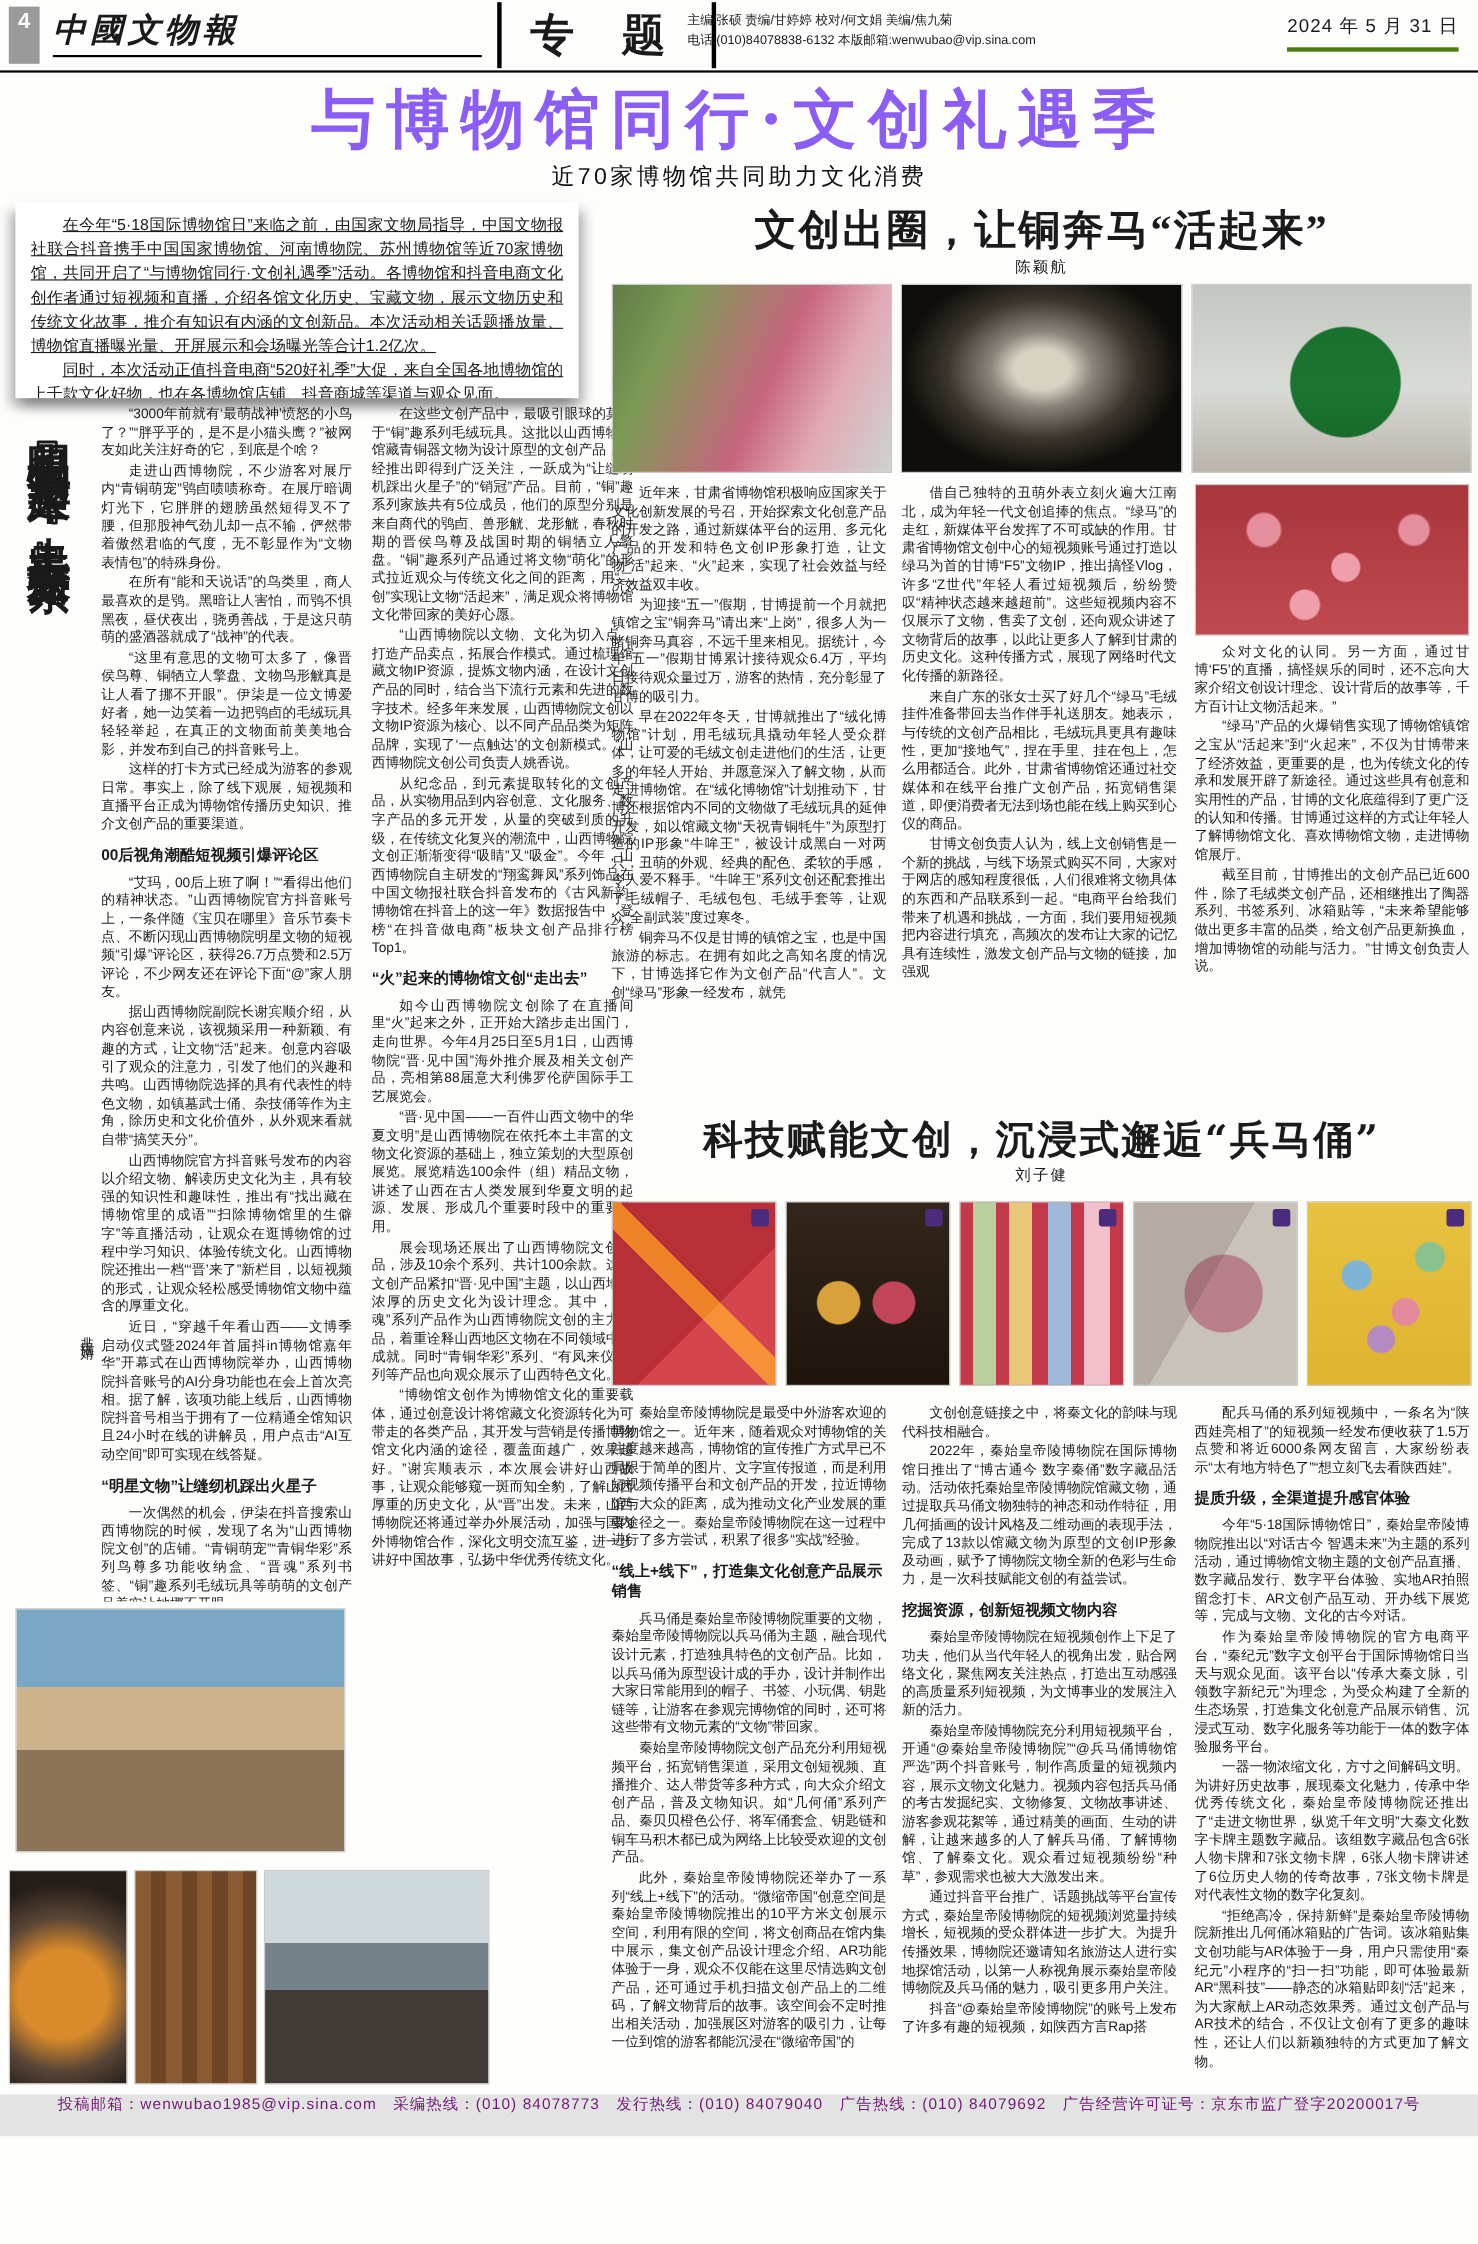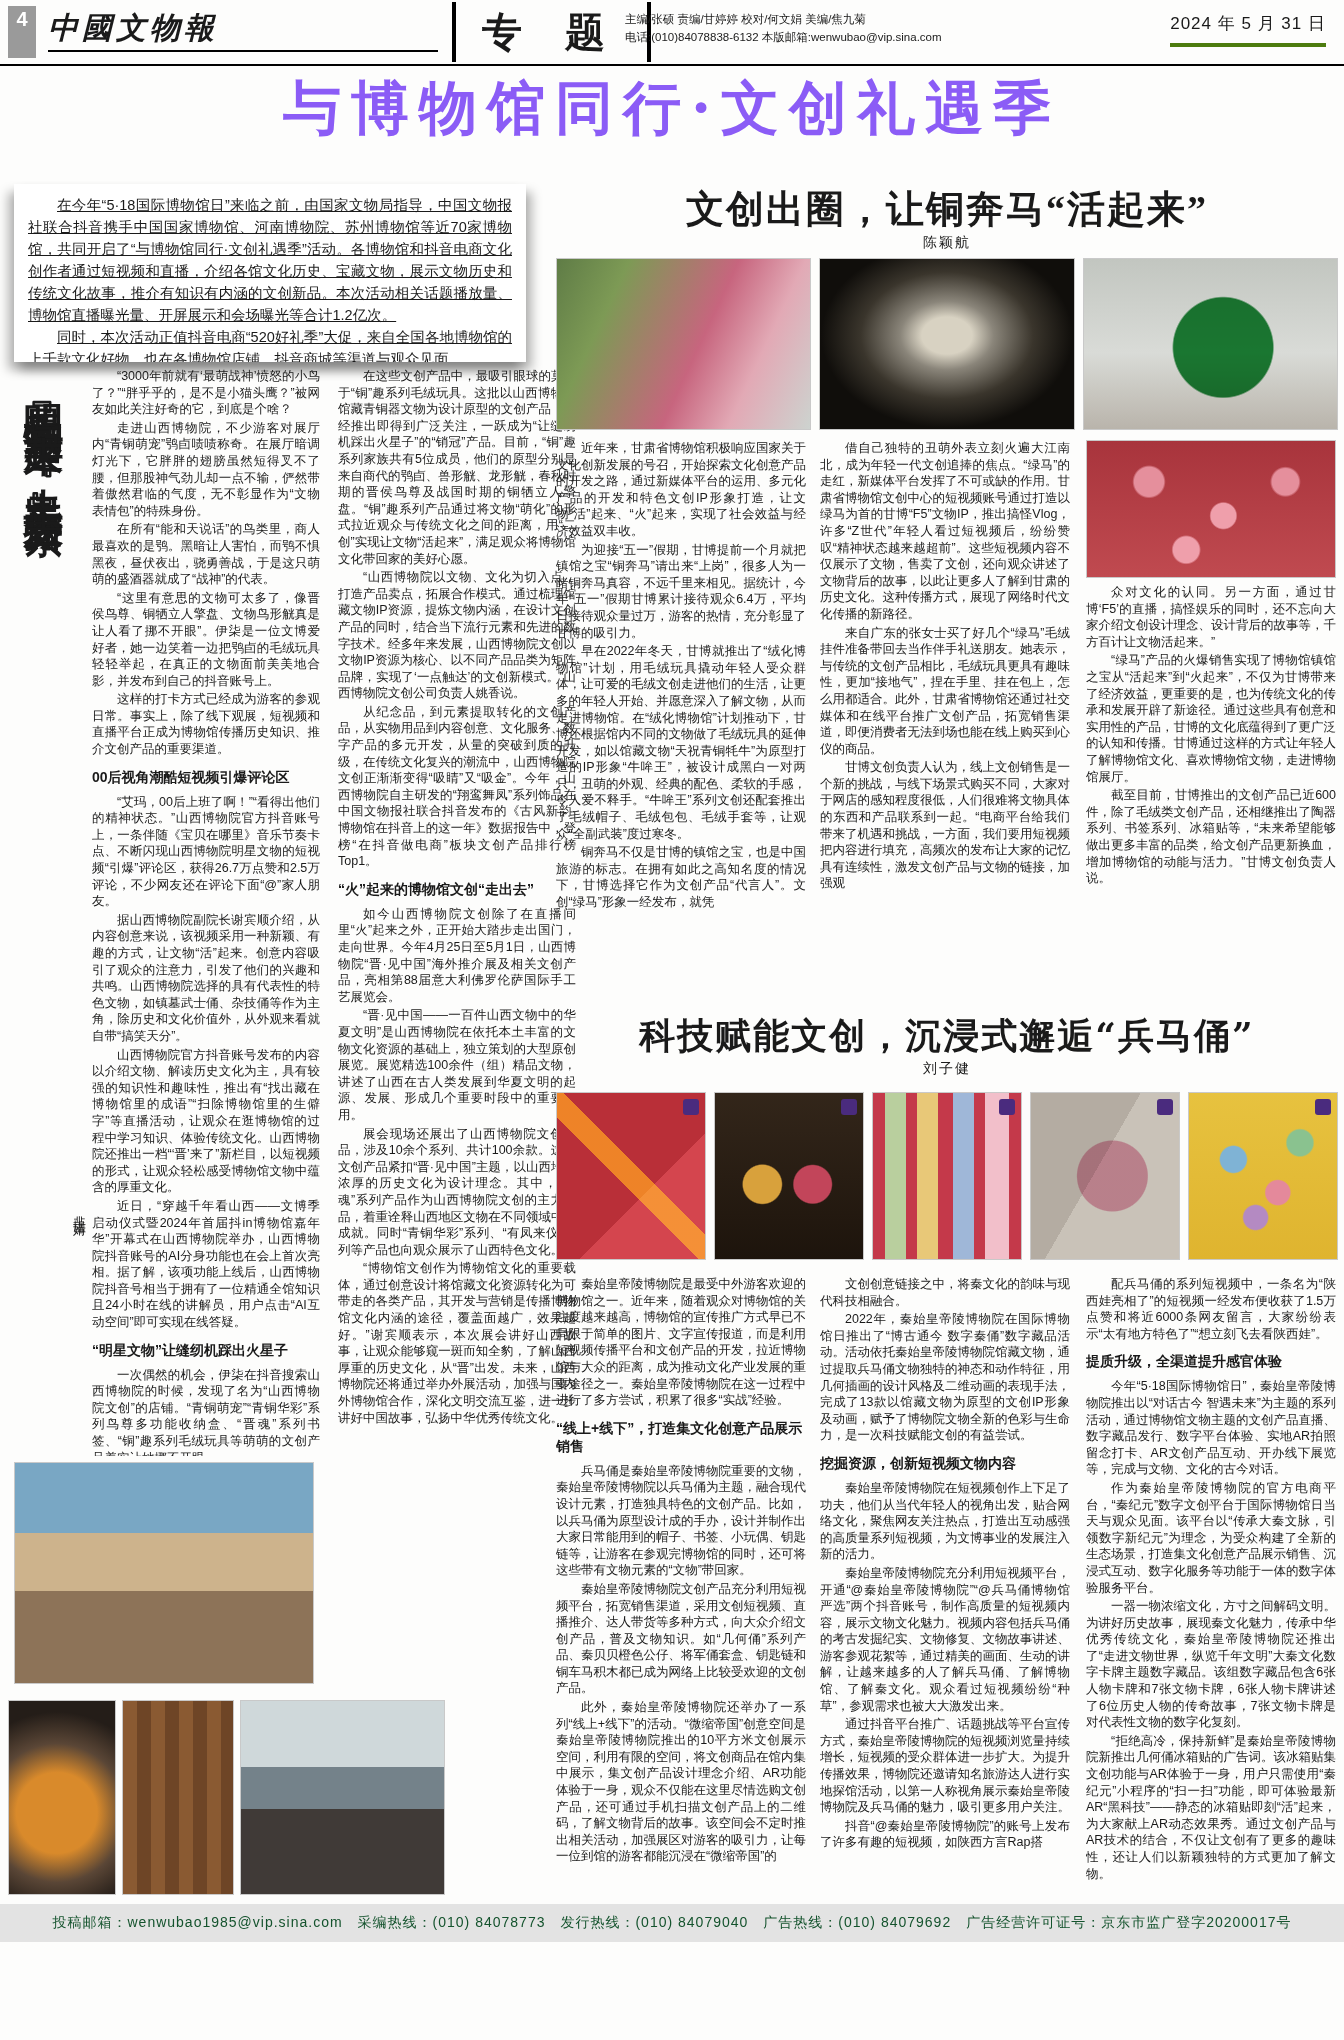--- a/index.html
+++ b/index.html
@@ -55,39 +55,40 @@
   .ph-notebook{background:radial-gradient(circle at 45% 58%,#d98a2b 0 32%,#5a4636 55%,#241d18 80%);}
   .ph-bookshop{background:repeating-linear-gradient(90deg,#8a5a32 0 14px,#6e4526 14px 28px),linear-gradient(#00000033,#00000033);}
   .ph-event{background:linear-gradient(#cfd8da 0 34%,#74828a 34% 56%,#403a37 56% 100%);}
   .ph-red-envelope{background:linear-gradient(135deg,#b92f38 0 60%,#d4454e 60% 100%),linear-gradient(45deg,rgba(0,0,0,0) 45%,#e0b35a 45% 55%,rgba(0,0,0,0) 55%);background-blend-mode:overlay;}
   .ph-brick-figures{background:radial-gradient(circle at 32% 55%,#d8a13c 0 14%,rgba(0,0,0,0) 15%),radial-gradient(circle at 66% 55%,#c2455a 0 14%,rgba(0,0,0,0) 15%),linear-gradient(#33261a,#1d140c);}
   .ph-cans{background:linear-gradient(90deg,rgba(0,0,0,0) 8%,#b9cf9e 8% 22%,rgba(0,0,0,0) 22% 30%,#e8c878 30% 44%,rgba(0,0,0,0) 44% 54%,#9fb7d8 54% 68%,rgba(0,0,0,0) 68% 76%,#f2bfca 76% 92%,rgba(0,0,0,0) 92%),linear-gradient(#c4394a 0 100%);}
   .ph-pinkbox{background:linear-gradient(120deg,#b4aca2 0 45%,#c9c2b8 45% 100%),radial-gradient(circle at 55% 50%,#eaa8c0 0 30%,rgba(0,0,0,0) 31%);background-blend-mode:multiply;}
   .ph-totebag{background:radial-gradient(circle at 30% 40%,#7fb3d5 0 9%,rgba(0,0,0,0) 10%),radial-gradient(circle at 60% 60%,#e4899b 0 9%,rgba(0,0,0,0) 10%),radial-gradient(circle at 75% 30%,#8ac28f 0 8%,rgba(0,0,0,0) 9%),radial-gradient(circle at 45% 75%,#b48ac2 0 8%,rgba(0,0,0,0) 9%),linear-gradient(#e7c23f,#dfb42f);}
   
   .footer{position:absolute;left:0px;top:1904px;width:1344px;height:38px;background:#e3e3e3;
-          display:flex;align-items:center;justify-content:center;font-size:14px;letter-spacing:1px;color:#14532d;}
+          display:flex;align-items:flex-start;justify-content:center;font-size:14px;letter-spacing:1px;color:#701a75;}
 </style>
 </head>
 <body>
 
 <div class="page">
 
   <div class="hdr">
     <div class="pagenum">4</div>
     <div class="masthead">中國文物報</div>
     <div class="sectionbox">专 题</div>
     <div class="edinfo">
       <div>主编/张硕 责编/甘婷婷 校对/何文娟 美编/焦九菊</div>
       <div>电话:(010)84078838-6132 本版邮箱:wenwubao@vip.sina.com</div>
     </div>
     <div class="hdate">2024 年 5 月 31 日</div>
   </div>
 
   <div class="banner">与博物馆同行·文创礼遇季</div>
+  <div class="banner-sub">近70家博物馆共同助力文化消费</div>
 
   <div class="intro">
     <p>在今年“5·18国际博物馆日”来临之前，由国家文物局指导，中国文物报社联合抖音携手中国国家博物馆、河南博物院、苏州博物馆等近70家博物馆，共同开启了“与博物馆同行·文创礼遇季”活动。各博物馆和抖音电商文化创作者通过短视频和直播，介绍各馆文化历史、宝藏文物，展示文物历史和传统文化故事，推介有知识有内涵的文创新品。本次活动相关话题播放量、博物馆直播曝光量、开屏展示和会场曝光等合计1.2亿次。</p>
     <p>同时，本次活动正值抖音电商“520好礼季”大促，来自全国各地博物馆的上千款文化好物，也在各博物馆店铺、抖音商城等渠道与观众见面。</p>
   </div>
 
   <div class="vtitle">明星文物『活』起来，『走出去』之新探索</div>
   <div class="vbyline">芈韫婧</div>
 
   <div class="col" style="left:92px;top:368px;width:228px;height:1088px;">

